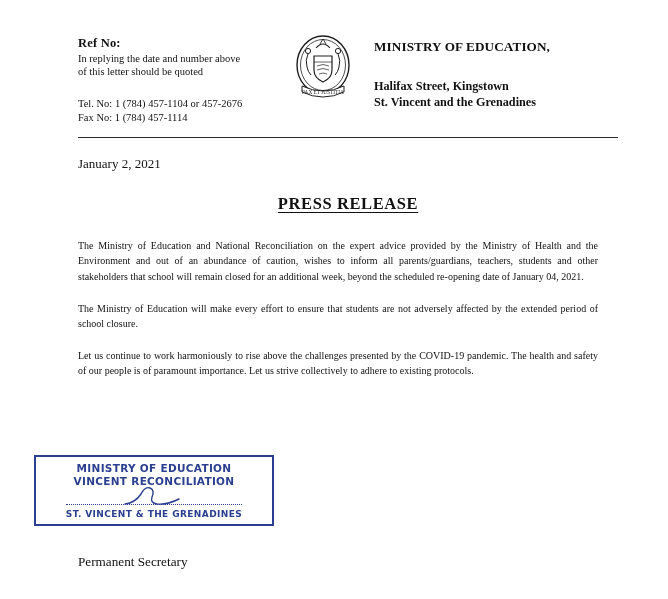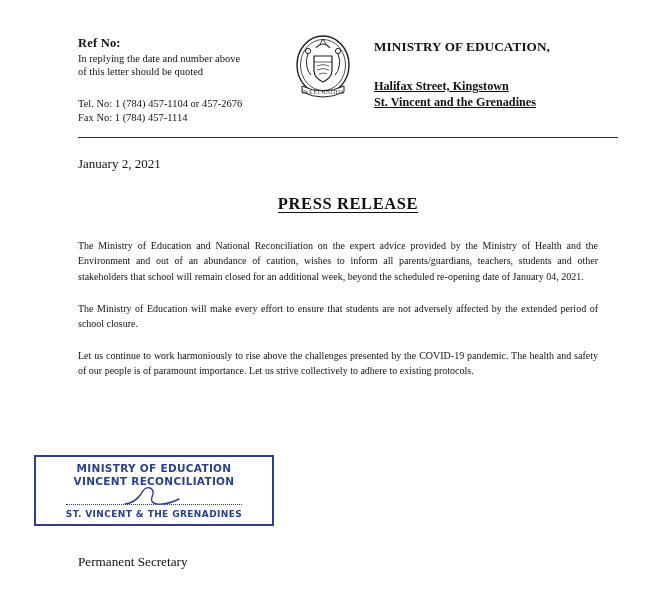--- a/index.html
+++ b/index.html
@@ -70,21 +70,20 @@
     font-weight: bold;
     font-size: 13.2px;
     line-height: 1.35;
     letter-spacing: .1px;
   }
   .address {
     margin-top: 22px;
     font-weight: bold;
     font-size: 12.2px;
     line-height: 1.35;
-    text-decoration: underline;
   }
   .rule {
     border: 0;
     border-top: 1.2px solid #2b2b2b;
     margin: 12px 0 0 0;
   }
 
   
   .date {
     margin-top: 18px;

